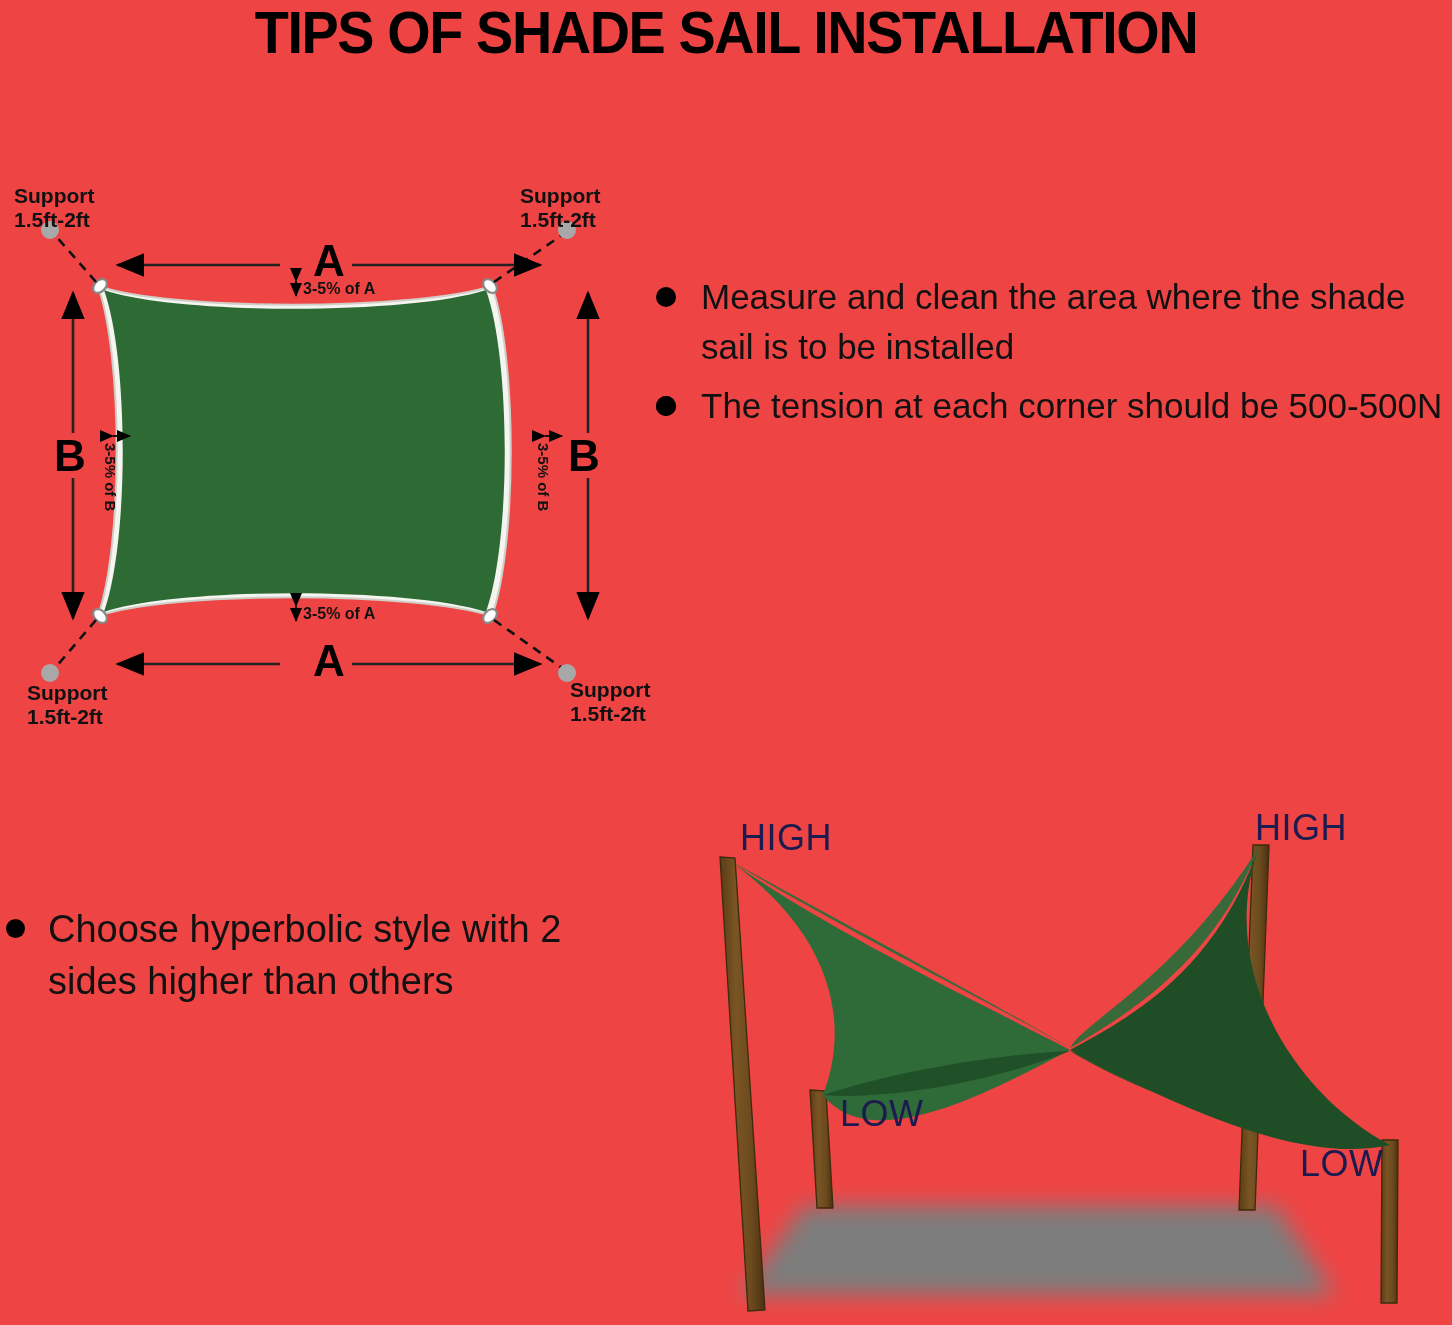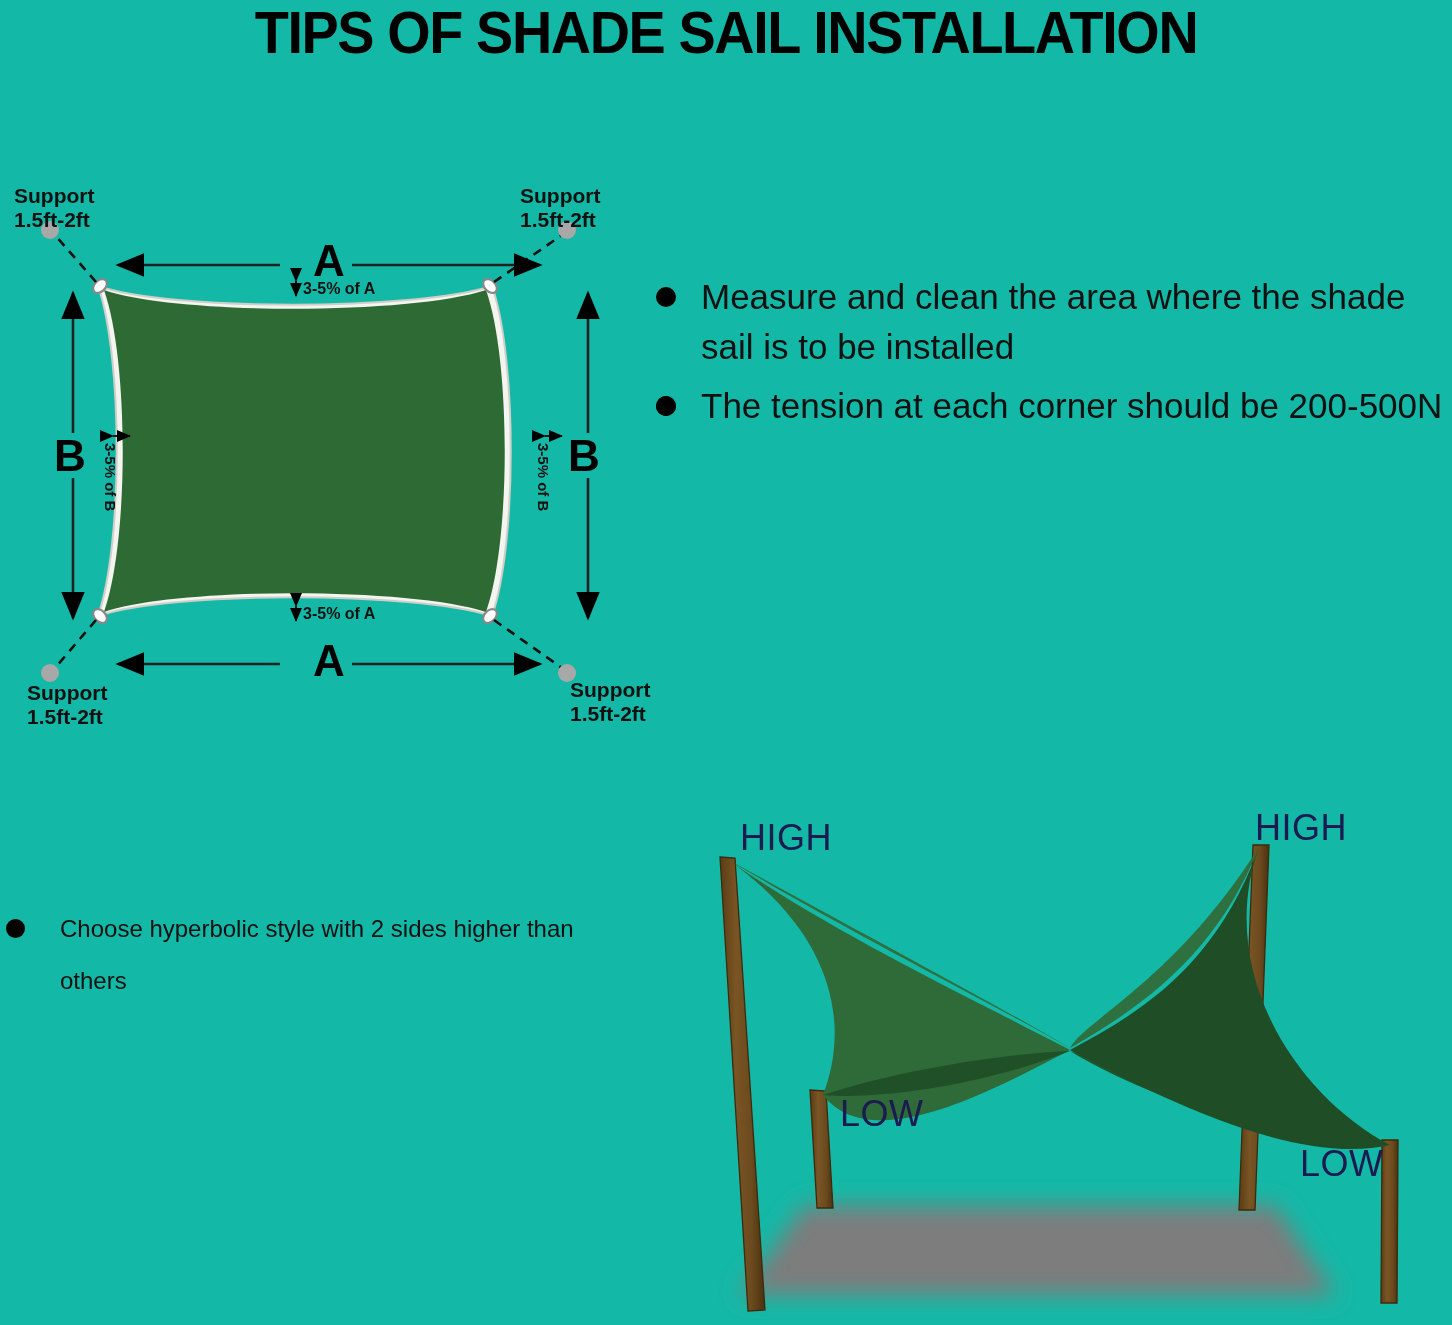--- a/index.html
+++ b/index.html
@@ -7,21 +7,21 @@
     width: 1452px;
     height: 1325px;
     background: #ffffff;
     font-family: "Liberation Sans", sans-serif;
     overflow: hidden;
   }
   #page {
     position: relative;
     width: 1452px;
     height: 1325px;
-    background: #14b8a6;
+    background: #ef4444;
   }
 
   
   #title {
     position: absolute;
     left: 0; top: 2px;
     width: 1452px;
     text-align: center;
     font-family: "Liberation Sans", sans-serif;
     font-weight: bold;
@@ -100,23 +100,23 @@
     top: 15px;
     left: 8px;
   }
 
   #tips-bottom {
     left: 0px;
     top: 903px;
     width: 625px;
   }
   #tips-bottom .bullet-item {
-    font-size: 24px;
+    font-size: 38px;
     line-height: 52px;
-    padding-left: 60px;
+    padding-left: 48px;
     margin-bottom: 6px;
   }
   #tips-bottom .bullet-dot {
     width: 19px; height: 19px;
     top: 16px;
     left: 6px;
   }
 
   
   #hyper-diagram {
@@ -246,21 +246,21 @@
   <ul id="tips-right" class="bullet-list">
     <li class="bullet-item">
       <span class="bullet-dot"></span>
       <span>Measure and clean the area where the shade sail is to be installed</span>
     </li>
     <li class="bullet-item">
       <span class="bullet-dot"></span>
     </li>
     <li class="bullet-item">
       <span class="bullet-dot"></span>
-      <span>The tension at each corner should be 200-500N</span>
+      <span>The tension at each corner should be 500-500N</span>
     </li>
   </ul>
 
   <ul id="tips-bottom" class="bullet-list">
     <li class="bullet-item">
       <span class="bullet-dot"></span>
       <span>Choose hyperbolic style with 2 sides higher than others</span>
     </li>
   </ul>
 

